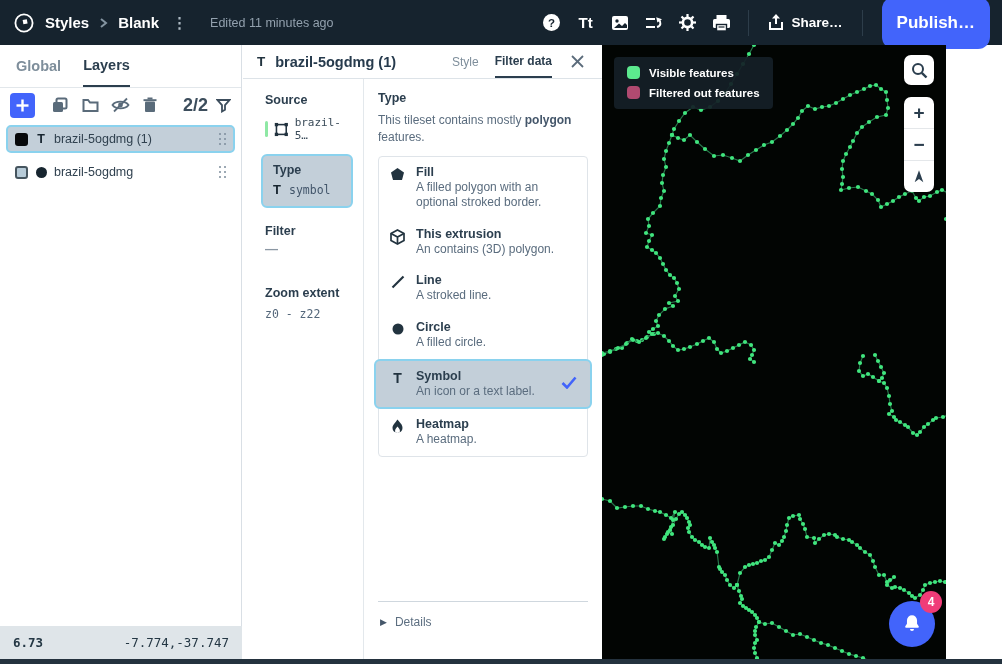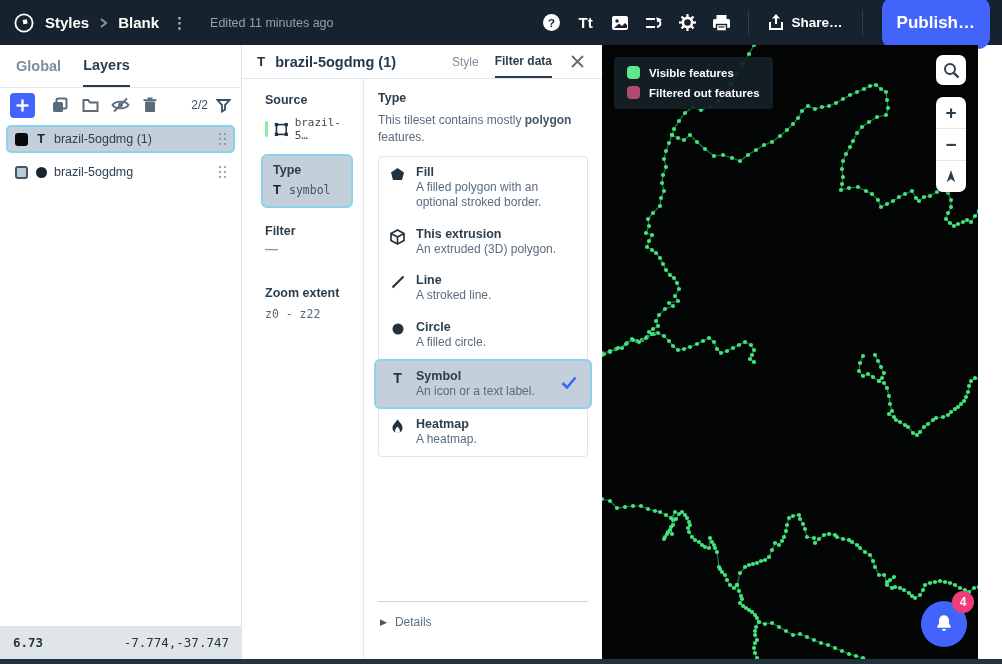--- a/index.html
+++ b/index.html
@@ -30,21 +30,21 @@
            border-right:1px solid #d9dfe5;box-sizing:border-box;}
   .side-tabs{display:flex;align-items:stretch;height:43px;padding:0 16px;gap:22px;
              border-bottom:1px solid #e2e7eb;box-sizing:border-box;}
   .side-tab{display:flex;align-items:center;font-size:14.5px;font-weight:bold;color:#7e8e9b;
             cursor:pointer;box-sizing:border-box;}
   .side-tab.active{color:#2b3e4e;border-bottom:2px solid #2b3e4e;}
   .layer-toolbar{display:flex;align-items:center;height:34px;padding:0 10px;gap:4px;}
   .add-btn{width:25px;height:25px;background:var(--accent);border:none;border-radius:4px;color:#fff;
            display:flex;align-items:center;justify-content:center;cursor:pointer;margin-right:8px;}
   .tool-ic{width:26px;height:24px;display:flex;align-items:center;justify-content:center;cursor:pointer;}
-  .layer-count{margin-left:auto;font-size:12px;color:#3c4d5c;font-weight:normal;}
+  .layer-count{margin-left:auto;font-size:18px;color:#3c4d5c;font-weight:bold;}
   .funnel{margin-left:4px;display:flex;align-items:center;cursor:pointer;}
   .layer-list{padding:3px 6px;}
   .layer-row{display:flex;align-items:center;gap:7px;height:24px;padding:0 7px;margin-bottom:5px;
              border-radius:5px;border:2px solid transparent;cursor:pointer;}
   .layer-row.selected{background:var(--selection-bg);border-color:var(--selection-border);}
   .swatch{width:13px;height:13px;border-radius:3px;flex:0 0 auto;}
   .swatch-black{background:#07090b;}
   .swatch-outl{background:#b7cbd8;border:2.5px solid #46555f;width:9px;height:9px;}
   .lyr-type-t{font-size:12.5px;font-weight:bold;color:#17252f;width:12px;text-align:center;}
   .lyr-type-circle{width:11px;height:11px;border-radius:50%;background:#17252f;margin-left:1px;}
@@ -99,21 +99,21 @@
   .type-opt.selected{margin:0 -5px;background:var(--selection-bg);
                      border:2px solid var(--selection-border);border-radius:6px;padding:8px 13px;}
   .opt-check{margin-left:auto;align-self:center;flex:0 0 auto;}
   .opt-ticon{font-size:14px;font-weight:bold;color:#22333f;line-height:1;}
   .panel-spacer{flex:1;}
   .details-footer{border-top:1px solid #cfd7de;padding:13px 2px 16px;display:flex;align-items:center;
                   gap:8px;color:#5c6e80;font-size:12px;cursor:pointer;}
   .details-arrow{font-family:"DejaVu Sans",sans-serif;font-size:9px;color:#45576a;}
 
   
-  .map{position:absolute;left:602px;top:45px;width:376px;height:614px;background:#020503;overflow:hidden;}
+  .map{position:absolute;left:602px;top:45px;width:344px;height:614px;background:#020503;overflow:hidden;}
   .map svg.geo{position:absolute;left:0;top:0;}
   .legend{position:absolute;left:12px;top:12px;background:rgba(20,31,39,.93);border-radius:4px;
           padding:9px 13px 10px;display:flex;flex-direction:column;gap:7px;}
   .legend-row{display:flex;align-items:center;gap:9px;}
   .legend-swatch{width:13px;height:13px;border-radius:4px;}
   .legend-label{font-size:11.5px;font-weight:bold;color:#fff;white-space:nowrap;}
   .map-search{position:absolute;right:12px;top:10px;width:30px;height:30px;background:#fff;border:none;
               border-radius:7px;display:flex;align-items:center;justify-content:center;cursor:pointer;
               box-shadow:0 1px 3px rgba(0,0,0,.4);}
   .map-ctrl{position:absolute;right:12px;top:52px;width:30px;background:#fff;border-radius:7px;
@@ -359,21 +359,21 @@
           </div>
           <div class="type-opt">
             <span class="opt-icon">
                 <svg width="15" height="16" viewBox="0 0 15 16">
                   <path d="M7.5 1 L14 4.5 V11.5 L7.5 15 L1 11.5 V4.5 Z" fill="none" stroke="#22333f" stroke-width="1.7"></path>
                   <path d="M1 4.5 L7.5 8 L14 4.5 M7.5 8 V15" fill="none" stroke="#22333f" stroke-width="1.7"></path>
                 </svg>
               </span>
             <span>
                 <div class="opt-title">This extrusion</div>
-                <div class="opt-desc">An extruded (3D) polygon.</div>
+                <div class="opt-desc">An contains (3D) polygon.</div>
               </span>
           </div>
           <div class="type-opt">
             <span class="opt-icon">
                 <svg width="14" height="14" viewBox="0 0 14 14">
                   <line x1="1.5" y1="12.5" x2="12.5" y2="1.5" stroke="#22333f" stroke-width="2.2"></line>
                 </svg>
               </span>
             <span>
                 <div class="opt-title">Line</div>

